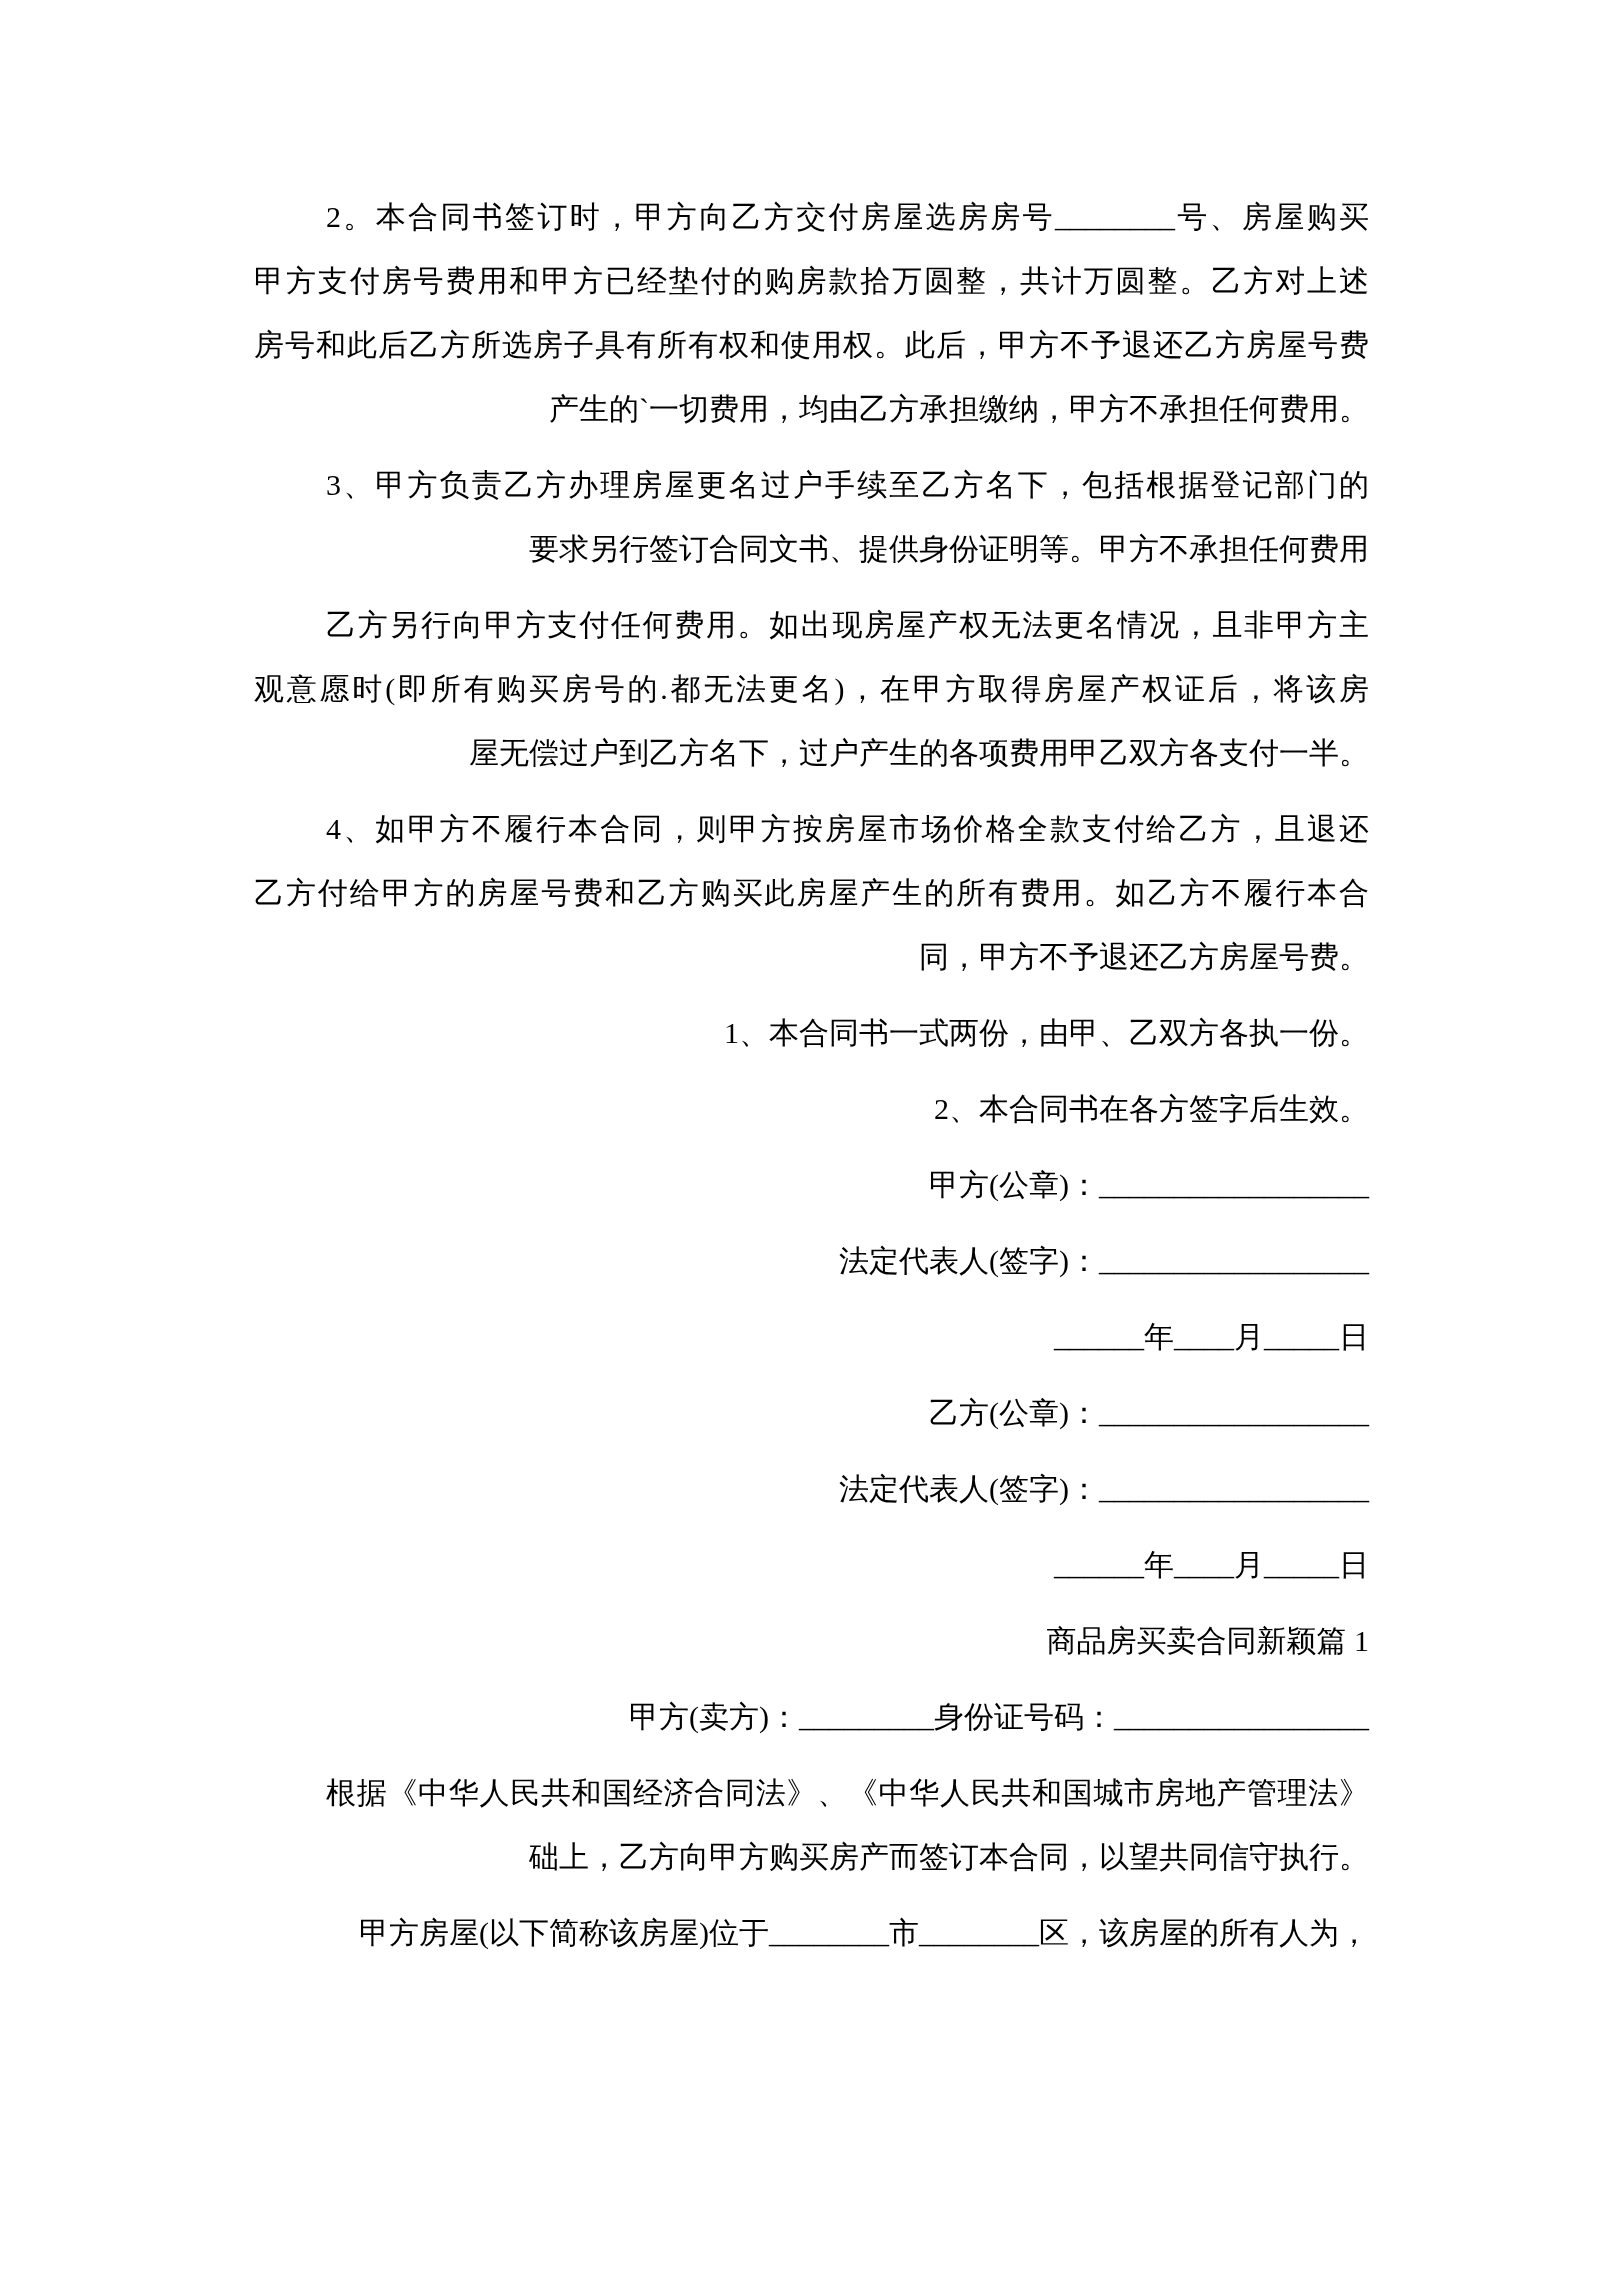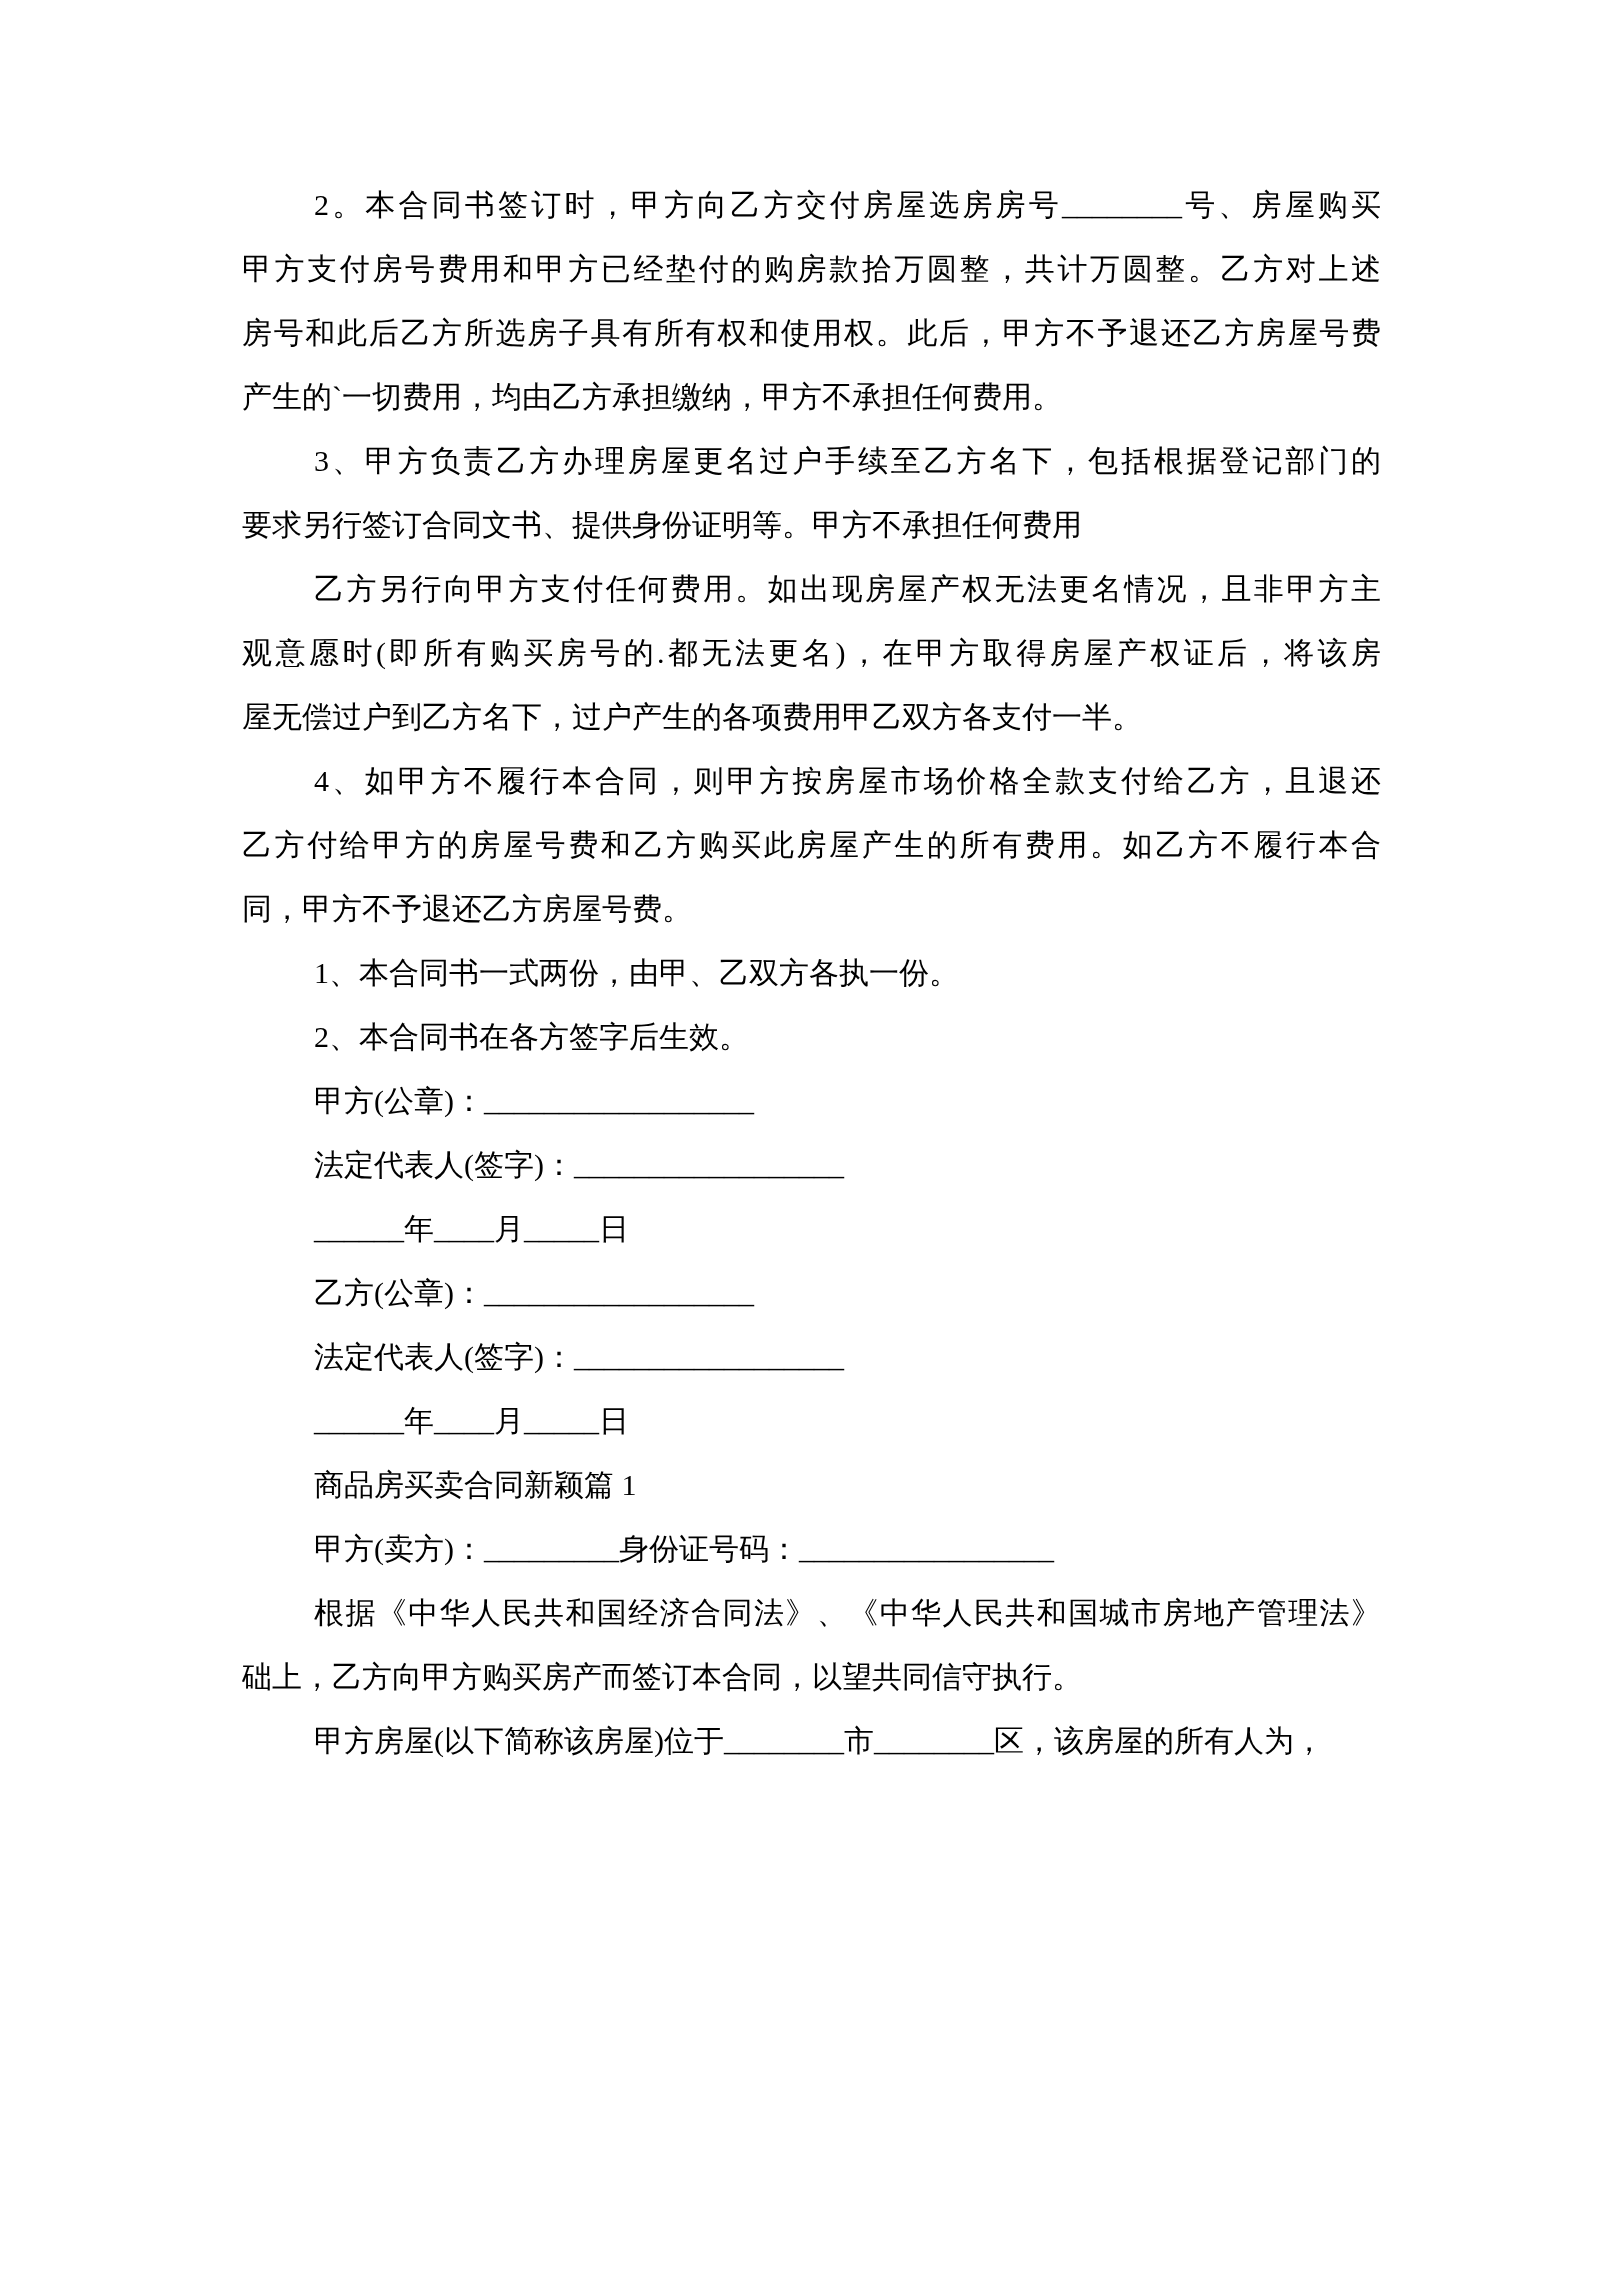--- a/index.html
+++ b/index.html
@@ -17,28 +17,29 @@
     font-size: 30px;
     overflow: hidden;
   }
   .contract-body {
     position: absolute;
     left: 242px;
     top: 173px;
     width: 1139px;
   }
   .para {
-    margin: 0;
+    margin: 12px;
     padding: 0;
   }
   .line {
     height: 64px;
     line-height: 64px;
     white-space: nowrap;
     overflow: visible;
+    text-align: right;
   }
   .line.first {
     text-indent: 72px;
   }
   
   .line.fill {
     white-space: normal;
     text-align: justify;
     text-align-last: justify;
     overflow: hidden;

